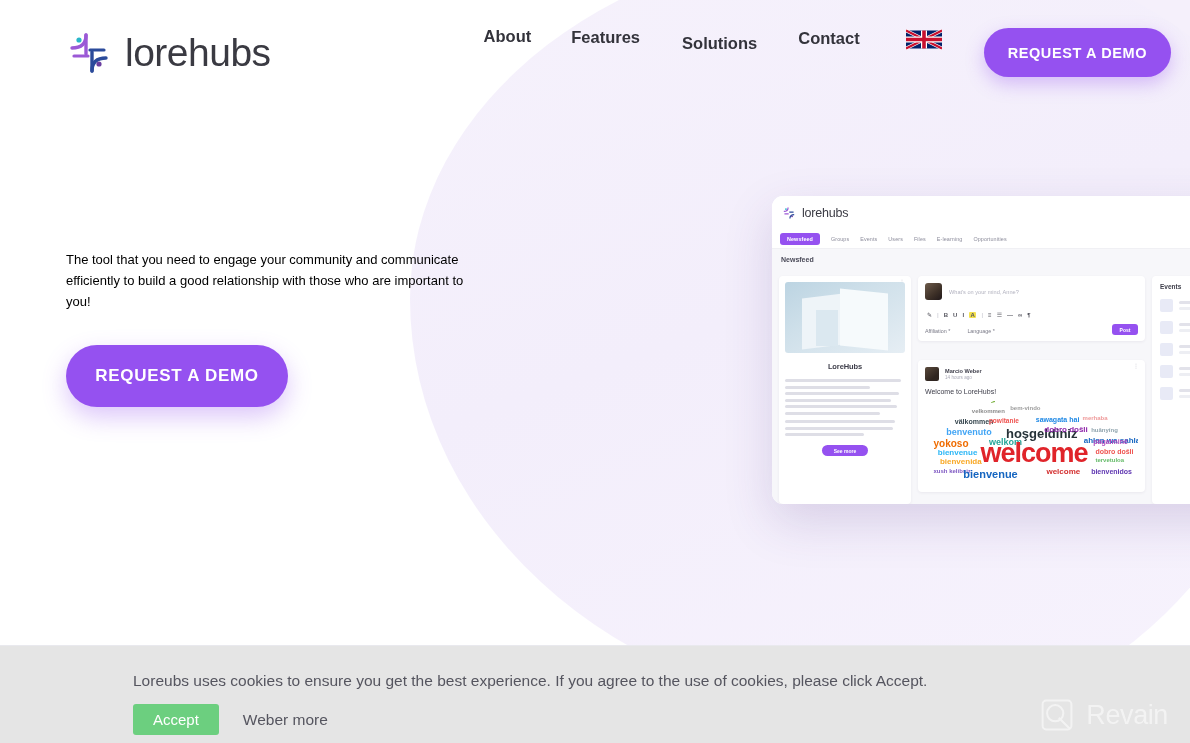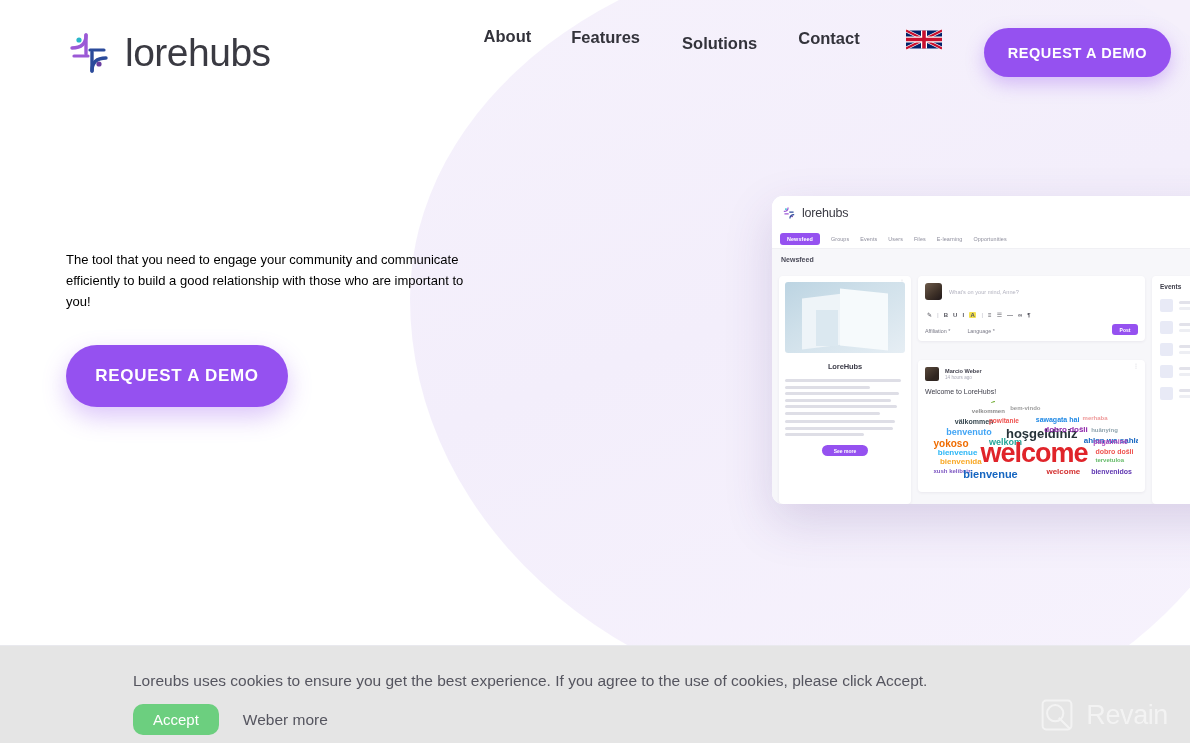--- a/index.html
+++ b/index.html
@@ -346,21 +346,21 @@
   .cookie-actions {
     display: flex;
     align-items: center;
     gap: 24px;
     margin-top: 13px;
   }
   .accept-btn {
     background: #6ccf7f;
     color: #ffffff;
     border: none;
-    border-radius: 10px;
+    border-radius: 3px;
     padding: 0 20px;
     height: 31px;
     font-size: 15px;
     font-family: inherit;
     cursor: pointer;
   }
   .readmore-link {
     font-size: 15.5px;
     color: #55555f;
     text-decoration: none;

